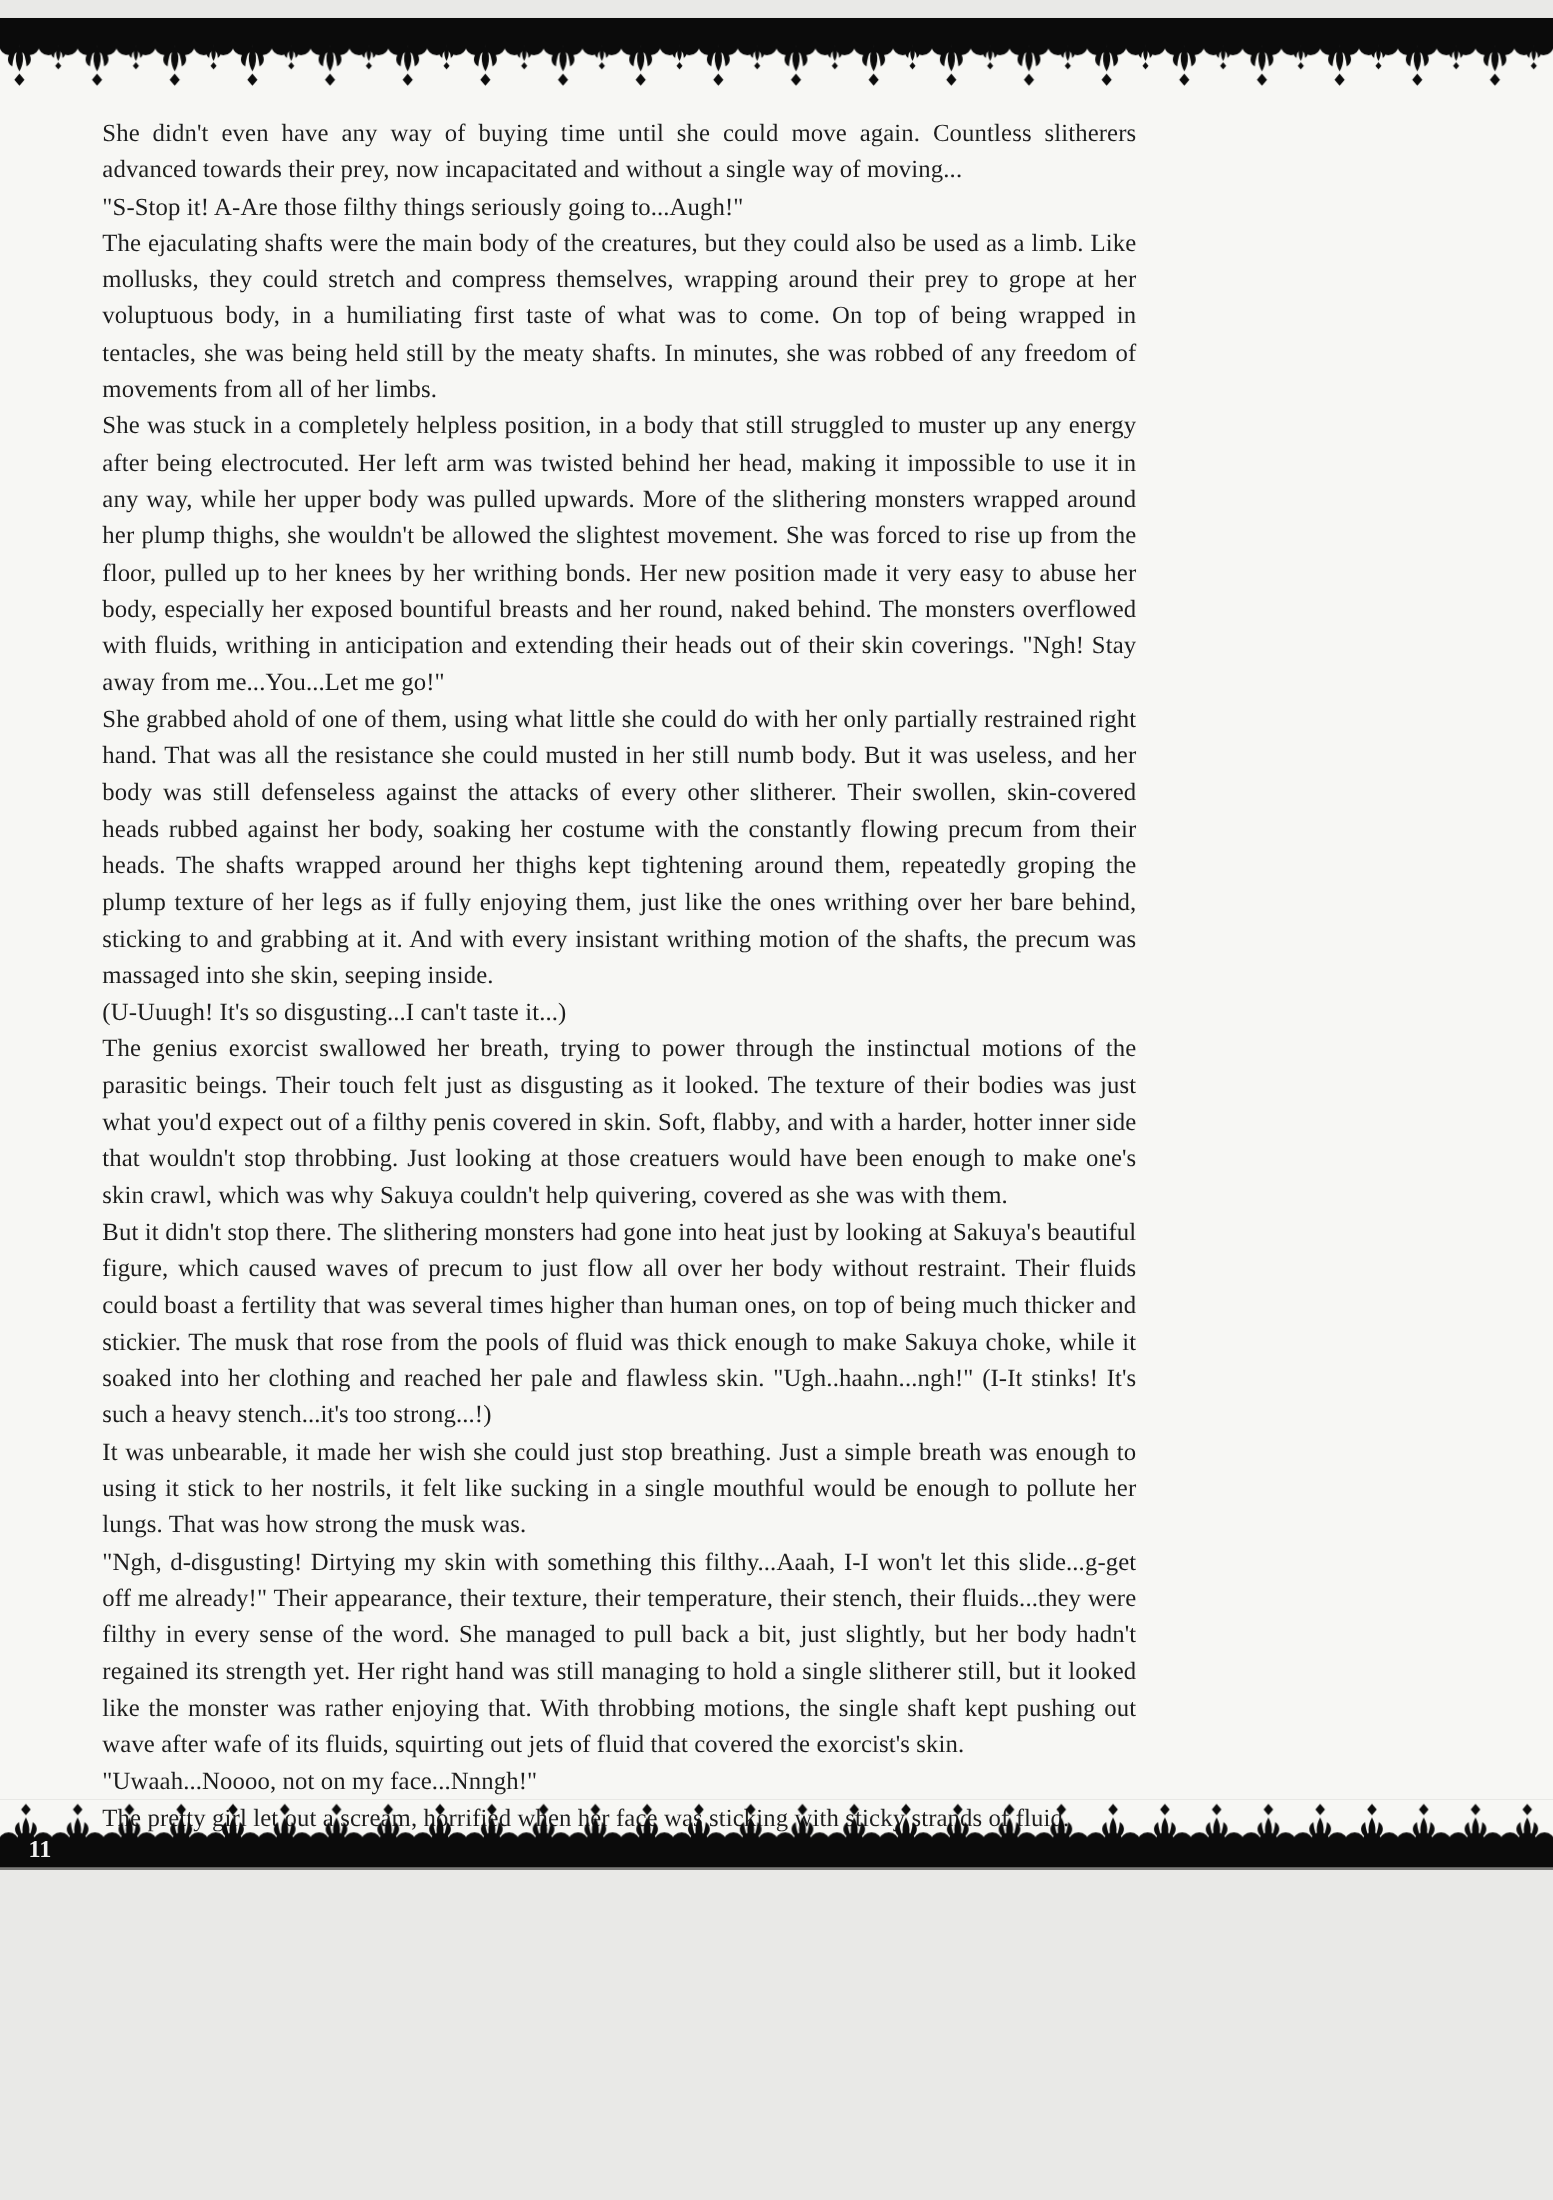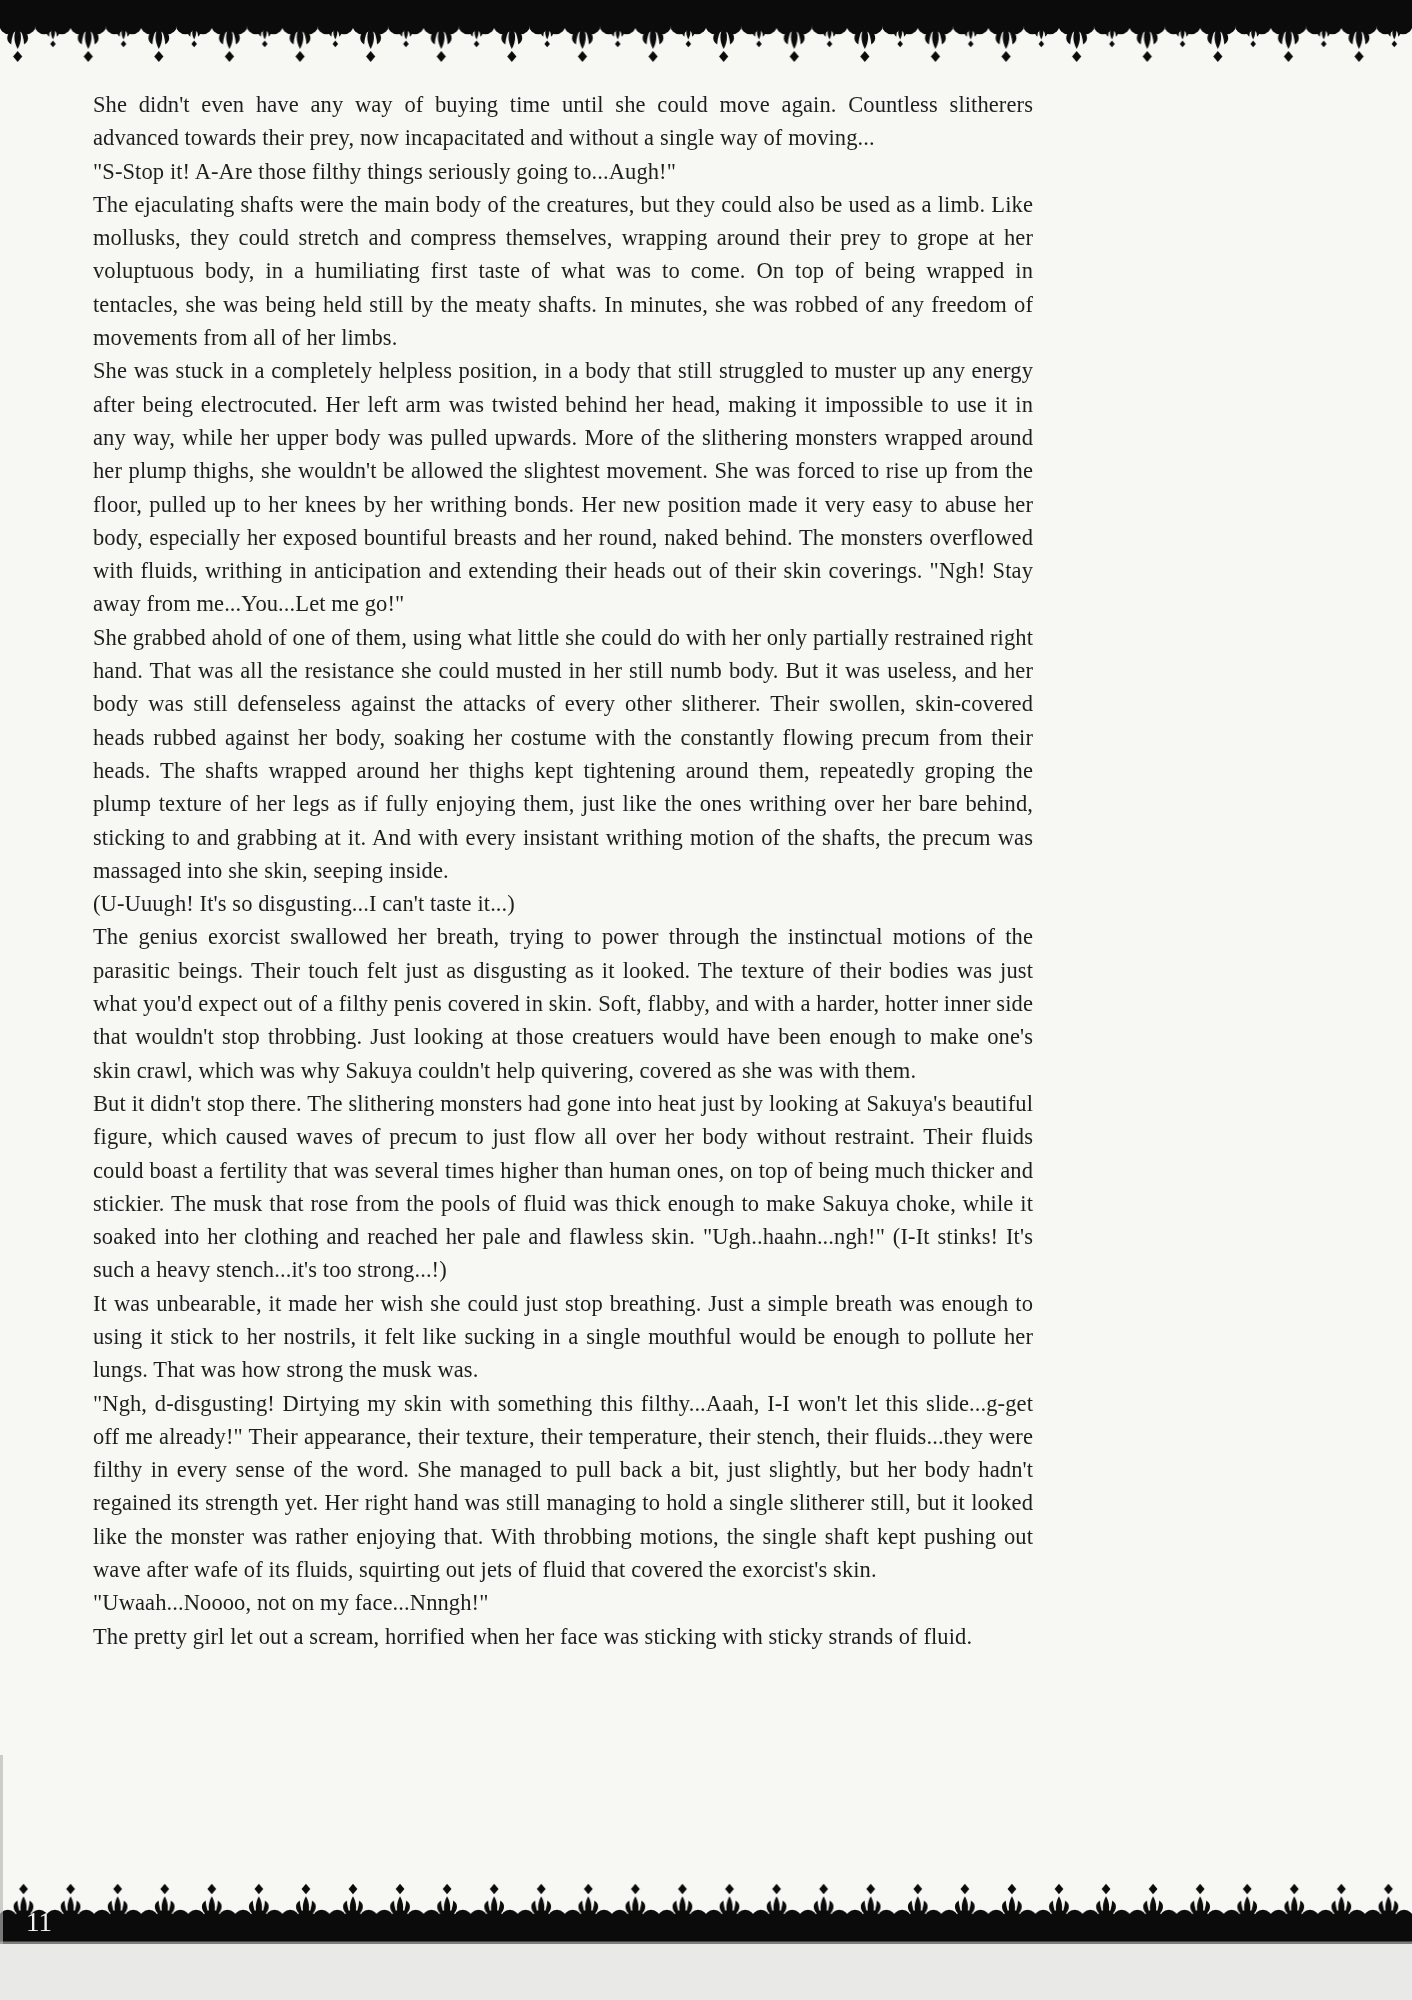--- a/index.html
+++ b/index.html
@@ -3,24 +3,24 @@
 <meta charset="utf-8">
 <style>
   html, body {
     margin: 0;
     padding: 0;
     background: #e9e9e7;
   }
   .page {
     position: relative;
     width: 1412px;
-    height: 1944px;
+    height: 1684px;
     background: #f7f7f4;
     overflow: hidden;
-    margin: 0 auto;
+    margin: 16px auto;
   }
   .border-svg {
     position: absolute;
     left: 0;
     width: 1412px;
     height: 64px;
     display: block;
   }
   .border-top { top: 0; }
   .border-bottom { bottom: 0; }
@@ -37,22 +37,23 @@
     letter-spacing: 0.1px;
   }
   .text-block p { margin: 0; padding: 0; }
   .page-number {
     position: absolute;
     left: 26px;
     bottom: 8px;
     z-index: 3;
     color: #f2f2f2;
     font-family: "Liberation Serif", "DejaVu Serif", serif;
-    font-size: 27px;
+    font-size: 22px;
     line-height: 1;
+    font-weight: bold;
   }
   .edge-shadow {
     position: absolute;
     left: 0;
     top: 1755px;
     width: 3px;
     height: 245px;
     background: #b5b5b2;
     opacity: 0.65;
     z-index: 2;

